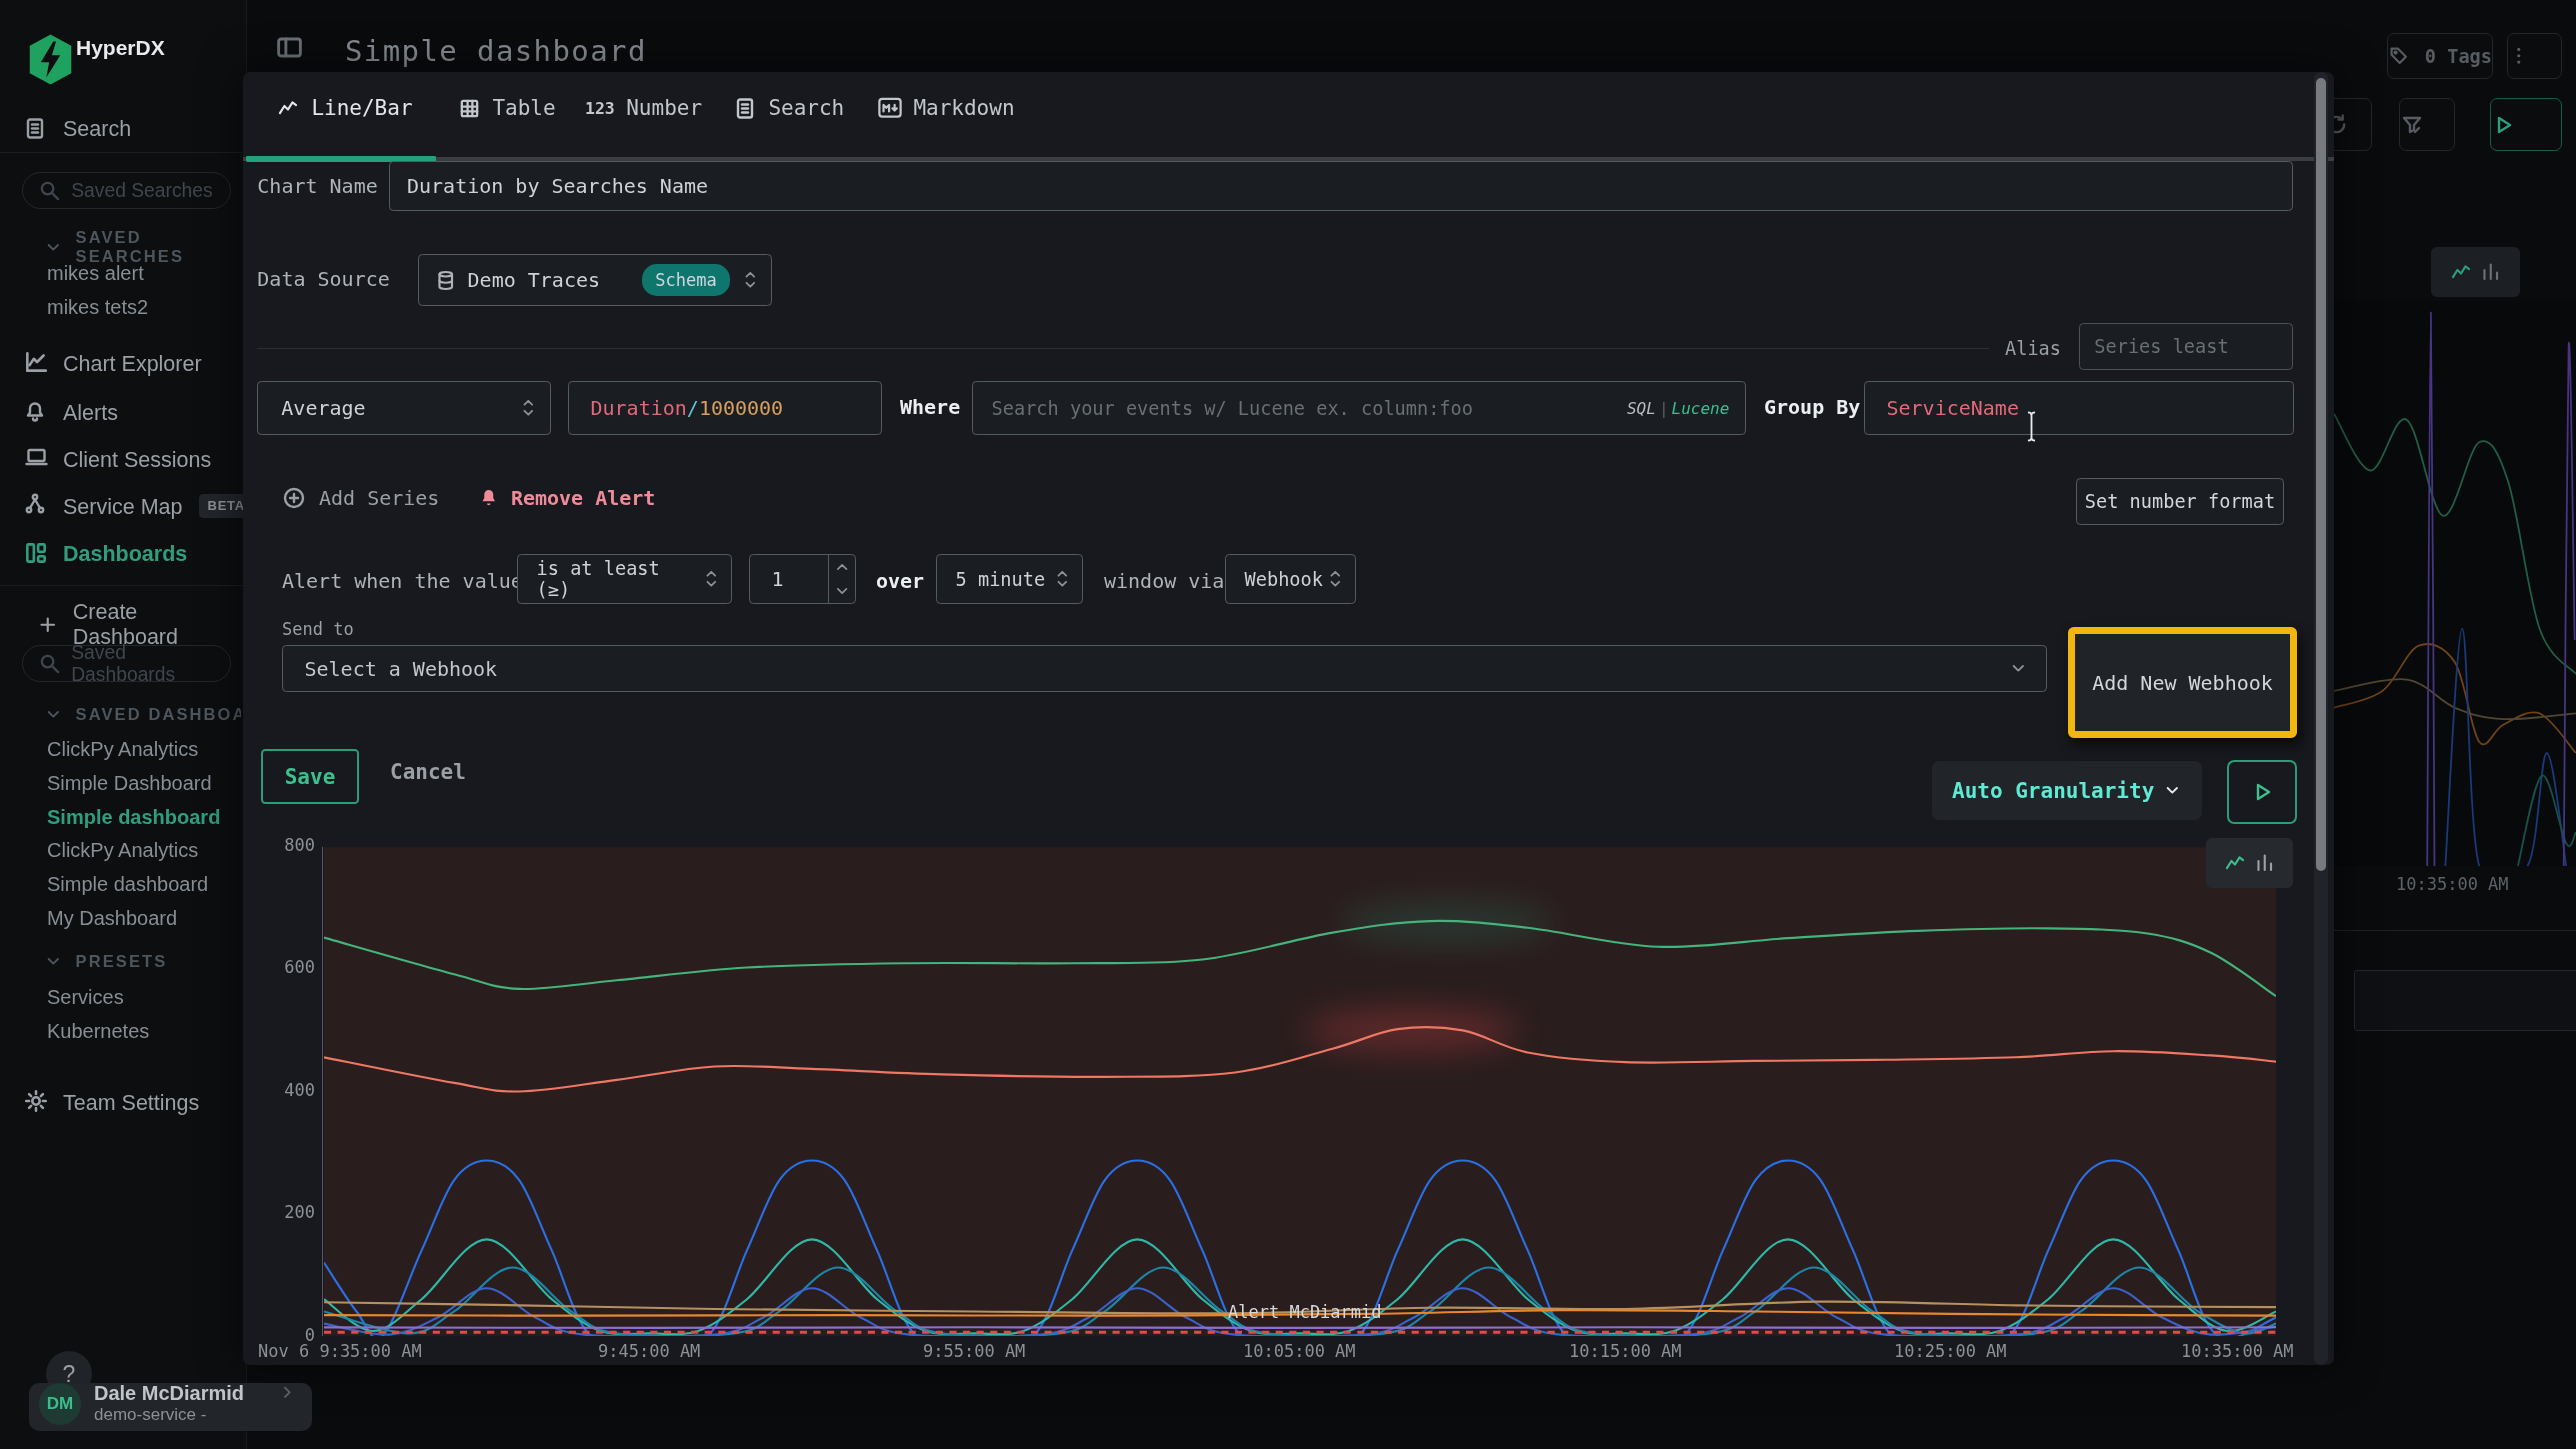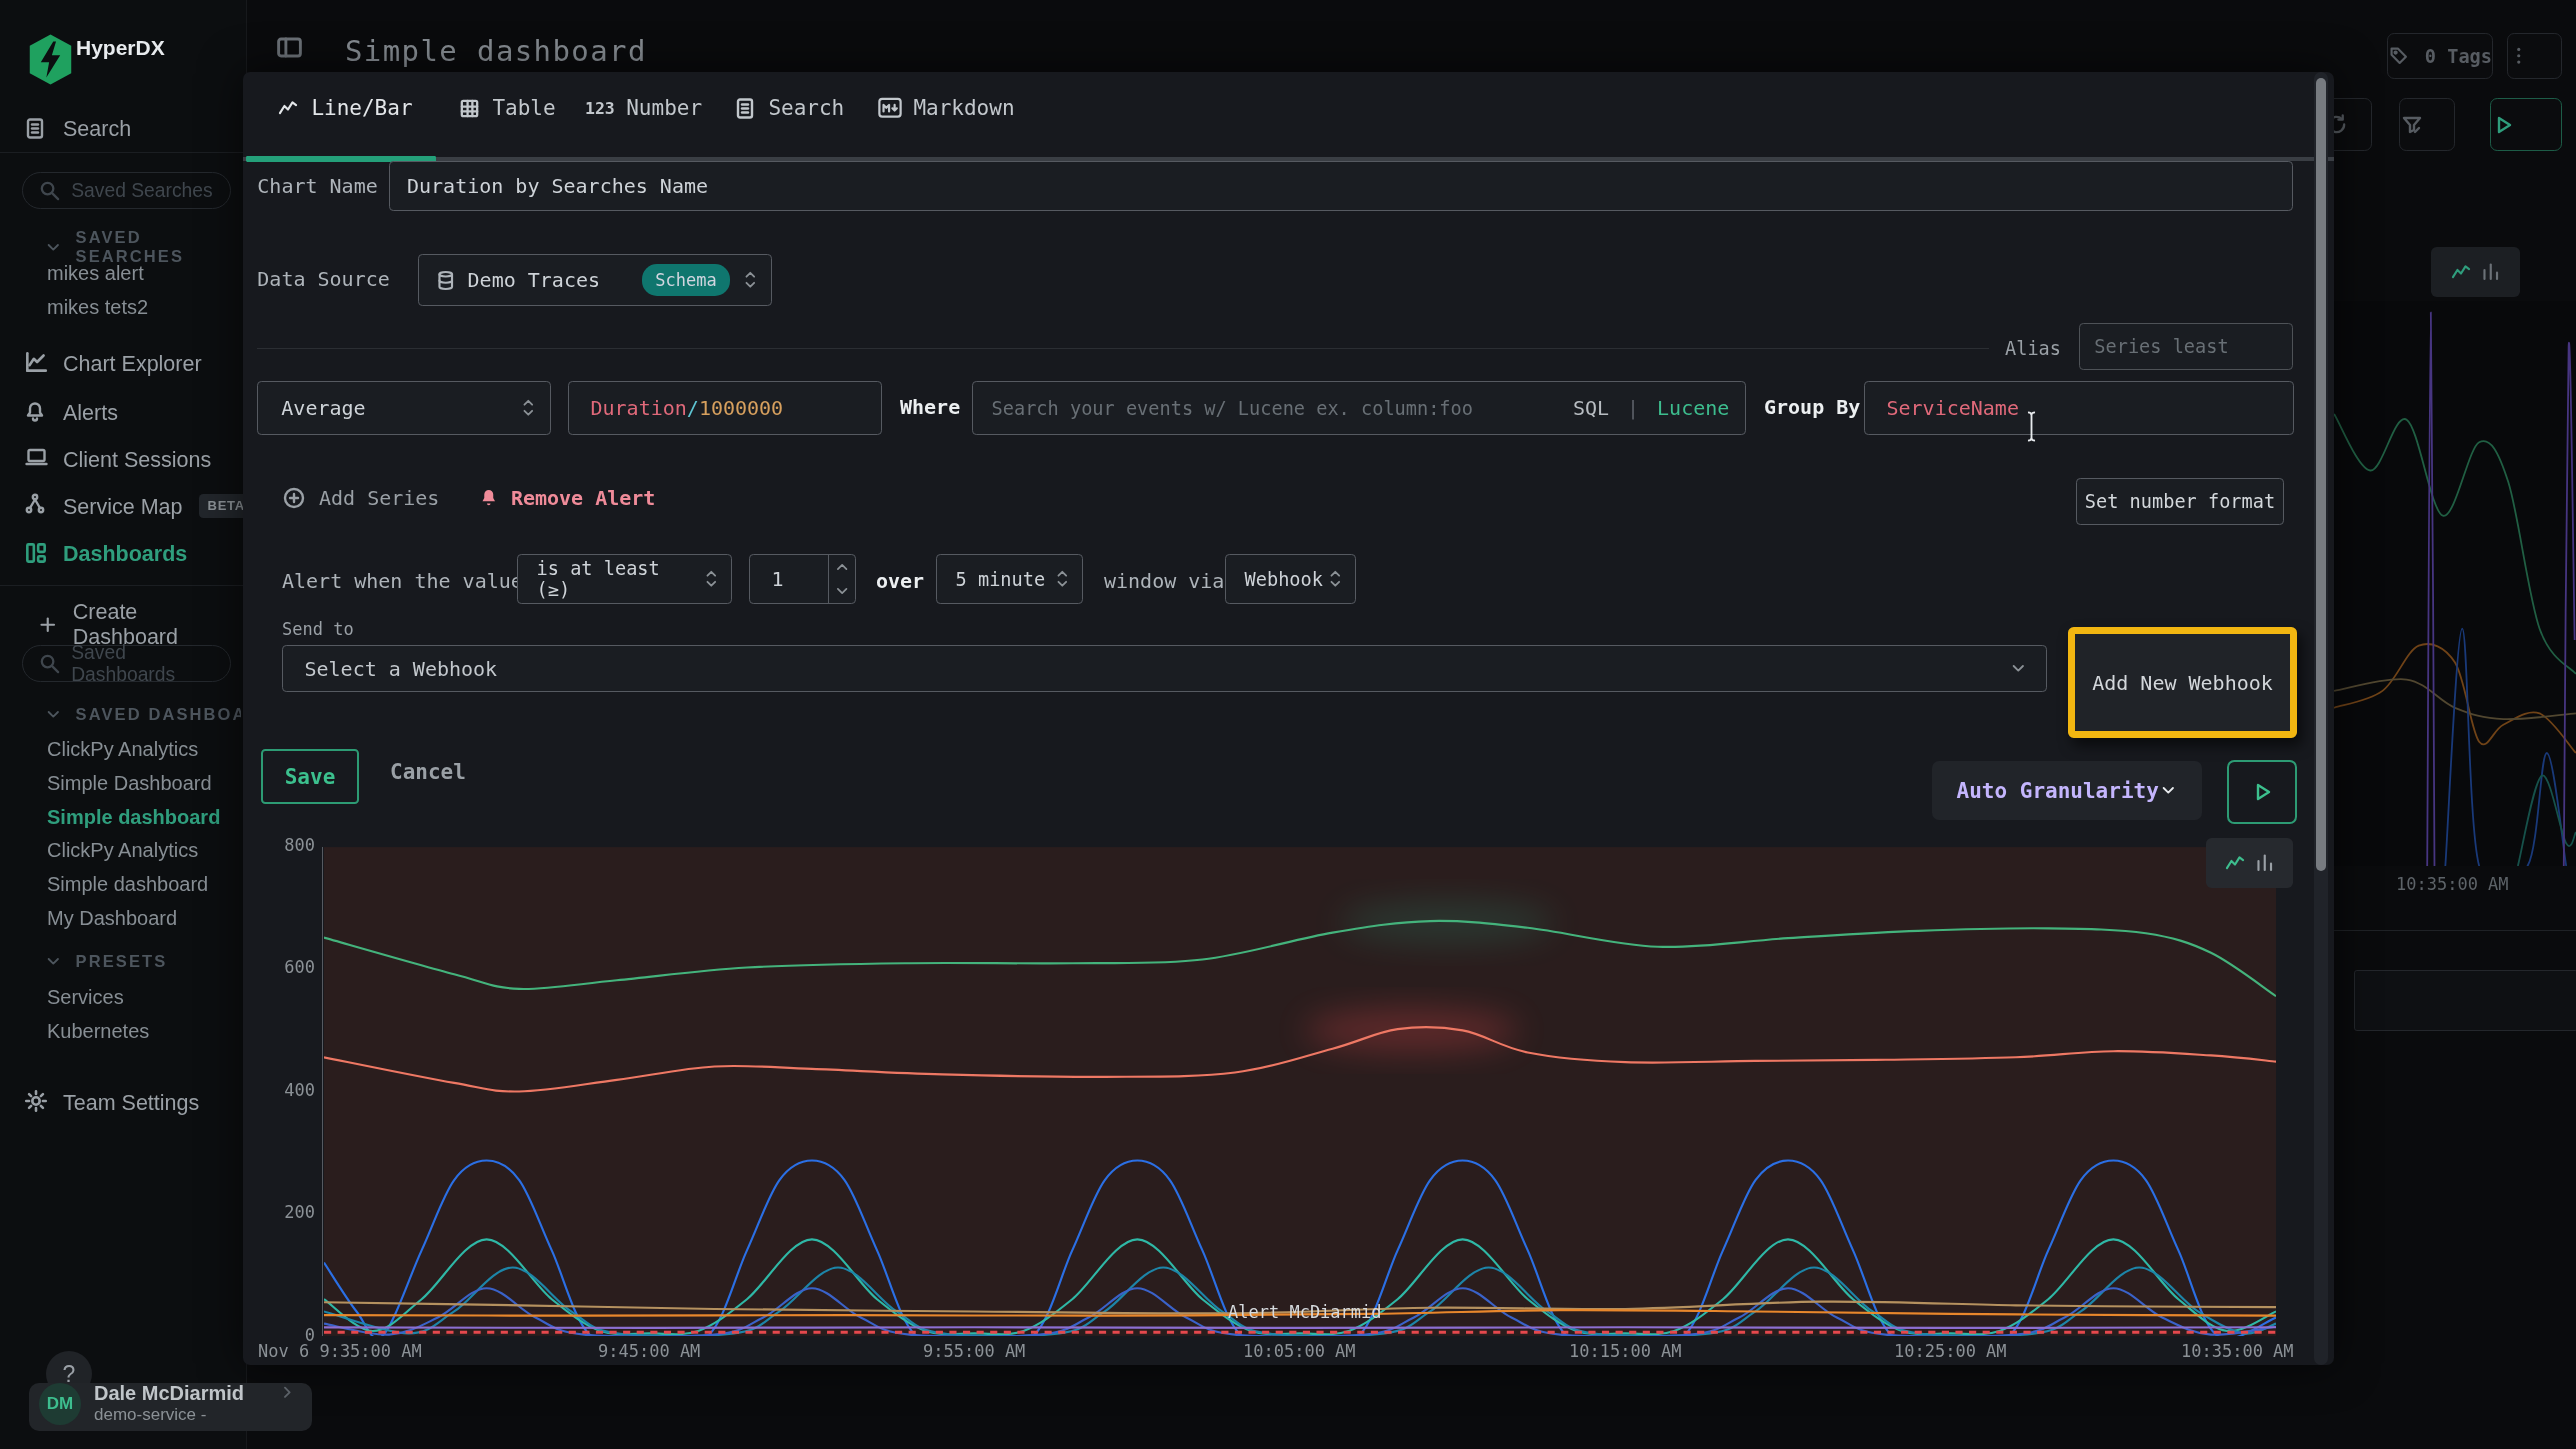--- a/index.html
+++ b/index.html
@@ -370,21 +370,21 @@
         </span>
     </div>
     <div class="inp mono" style="left:325px;top:309px;width:314px;height:54px;padding-left:21.5px;">
       <span style="color:#e0697a;">Duration</span>
         <span style="color:#5fc6d4;">/</span>
         <span style="color:#d7a05e;">1000000</span>
     </div>
     <div class="boldw mono" style="left:657px;top:323px;">Where</div>
     <div class="inp mono" style="left:729px;top:309px;width:774px;height:54px;padding:0 15.7px 0 18.6px;">
       <span class="ph" style="font-size:18.6px;">Search your events w/ Lucene ex. column:foo</span>
-      <span style="margin-left:auto;display:flex;gap:18px;font-size:20px;">
+      <span style="margin-left:auto;display:flex;gap:3px;font-size:16px;font-style:italic;">
         <span style="color:#b8bdc2;">SQL</span>
         <span style="color:#5a5e66;">|</span>
         <span style="color:#3dbd8e;">Lucene</span>
       </span>
     </div>
     <div class="boldw mono" style="left:1521px;top:323px;">Group By</div>
     <div class="inp mono" style="left:1621px;top:309px;width:430px;height:54px;padding-left:21.5px;">
       <span style="color:#e0697a;">ServiceName</span>
     </div>
     <span class="abs icn" style="left:1780px;top:338px;color:#e8ebee;">
@@ -476,21 +476,21 @@
         <span>Add New Webhook</span>
       </div>
     </div>
 
     <div class="grnbtn mono" style="position:absolute;left:18px;top:677px;width:94px;height:51px;">
       <span>Save</span>
     </div>
     <div class="abs mono" style="left:147px;top:688px;font-size:21px;font-weight:bold;color:#9aa0a6;">
       <span>Cancel</span>
     </div>
-    <div class="abs mono" style="left:1689px;top:689px;width:270px;height:59px;background:#212429;border-radius:7.2px;display:flex;align-items:center;justify-content:center;padding:0 20px;box-sizing:border-box;color:#c4b5fd;font-weight:bold;font-size:21px;">
+    <div class="abs mono" style="left:1689px;top:689px;width:270px;height:59px;background:#212429;border-radius:7.2px;display:flex;align-items:center;justify-content:space-between;padding:0 20px;box-sizing:border-box;color:#5eead4;font-weight:bold;font-size:21px;">
       <span>Auto Granularity</span>
       <span class="icn" style="color:#e8ebee;">
           <svg width="18.6" height="18.6" viewBox="0 0 24 24" fill="none" stroke="currentColor" stroke-width="2.4" stroke-linecap="round" stroke-linejoin="round">
             <polyline points="6,9 12,15 18,9"></polyline>
           </svg>
         </span>
     </div>
     <div class="grnbtn" style="position:absolute;left:1984px;top:688px;width:66px;height:60px;border-radius:7.2px;">
       <span class="icn">
           <svg width="24" height="24" viewBox="0 0 24 24" fill="none" stroke="currentColor" stroke-width="2.4" stroke-linecap="round" stroke-linejoin="round">

